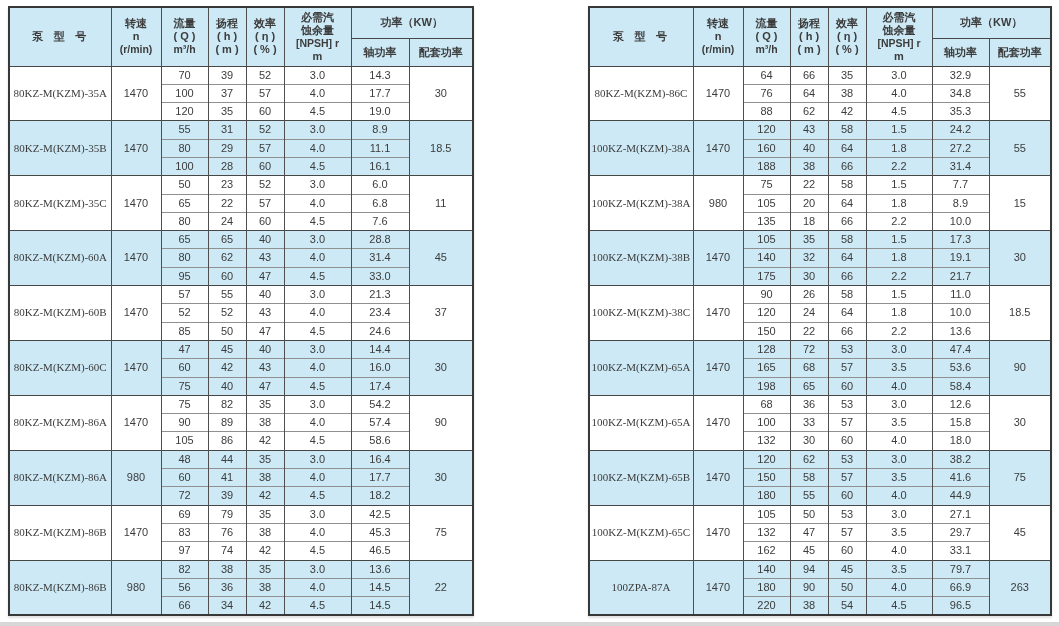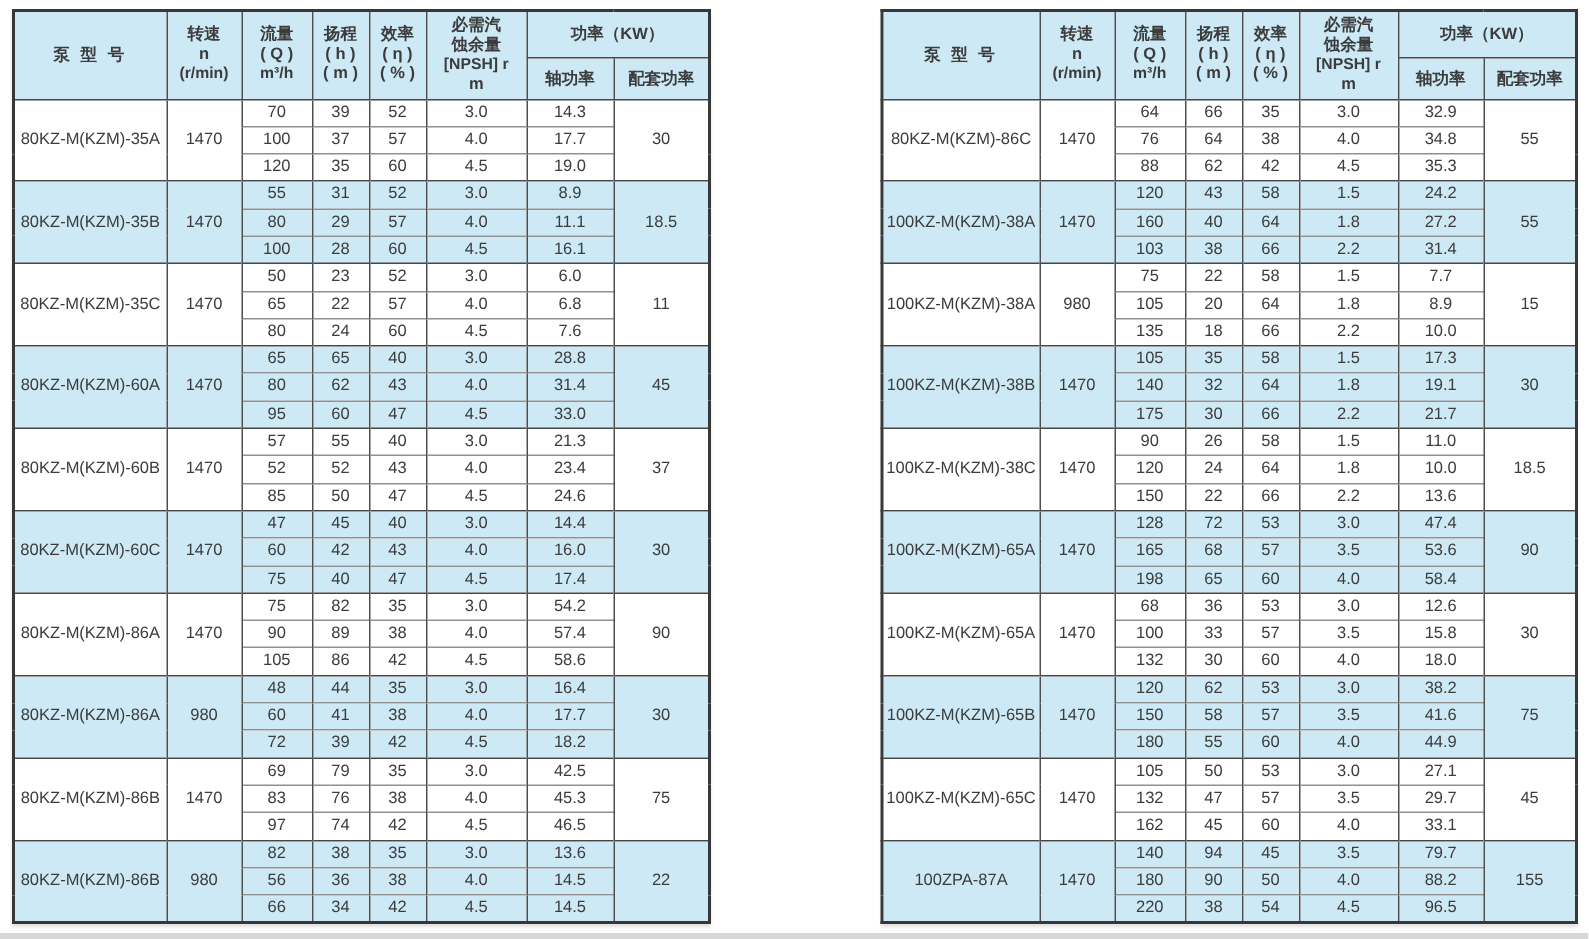--- a/index.html
+++ b/index.html
@@ -50,22 +50,22 @@
     border-top: 1px solid #909090;
     height: 17.3px;
     line-height: 17.3px;
   }
   table.pump tbody tr.group-start td {
     border-top: 1px solid #474747;
   }
   table.pump tbody tr.hl td { background: #cce9f5; }
   .hline { line-height: 13px; font-size: 11px; }
   .hline.small { font-size: 10.5px; letter-spacing: 0; }
-  td.model-cell { font-size: 11px; letter-spacing: 0; }
-  .model-header { letter-spacing: 2px; }
+  td.model-cell { font-size: 11px; letter-spacing: 0; font-family: Liberation Serif, serif; }
+  .model-header { letter-spacing: 2px; font-family: Liberation Mono, monospace; }
   .bottom-shadow {
     position: absolute;
     left: 0; right: 0; bottom: 0;
     height: 4px;
     background: #d7d7d7;
   }
 </style>
 </head>
 <body>
 
@@ -445,21 +445,21 @@
           <td rowspan="3">55</td>
         </tr>
         <tr class="hl">
           <td>160</td>
           <td>40</td>
           <td>64</td>
           <td>1.8</td>
           <td>27.2</td>
         </tr>
         <tr class="hl">
-          <td>103</td>
+          <td>188</td>
           <td>38</td>
           <td>66</td>
           <td>2.2</td>
           <td>31.4</td>
         </tr>
         <tr class="group-start">
           <td rowspan="3" class="model-cell">100KZ-M(KZM)-38A</td>
           <td rowspan="3">980</td>
           <td>75</td>
           <td>22</td>
@@ -627,28 +627,28 @@
           <td>33.1</td>
         </tr>
         <tr class="hl group-start">
           <td rowspan="3" class="model-cell">100ZPA-87A</td>
           <td rowspan="3">1470</td>
           <td>140</td>
           <td>94</td>
           <td>45</td>
           <td>3.5</td>
           <td>79.7</td>
-          <td rowspan="3">155</td>
+          <td rowspan="3">263</td>
         </tr>
         <tr class="hl">
           <td>180</td>
           <td>90</td>
           <td>50</td>
           <td>4.0</td>
-          <td>88.2</td>
+          <td>66.9</td>
         </tr>
         <tr class="hl">
           <td>220</td>
           <td>38</td>
           <td>54</td>
           <td>4.5</td>
           <td>96.5</td>
         </tr>
       </tbody>
   </table>

